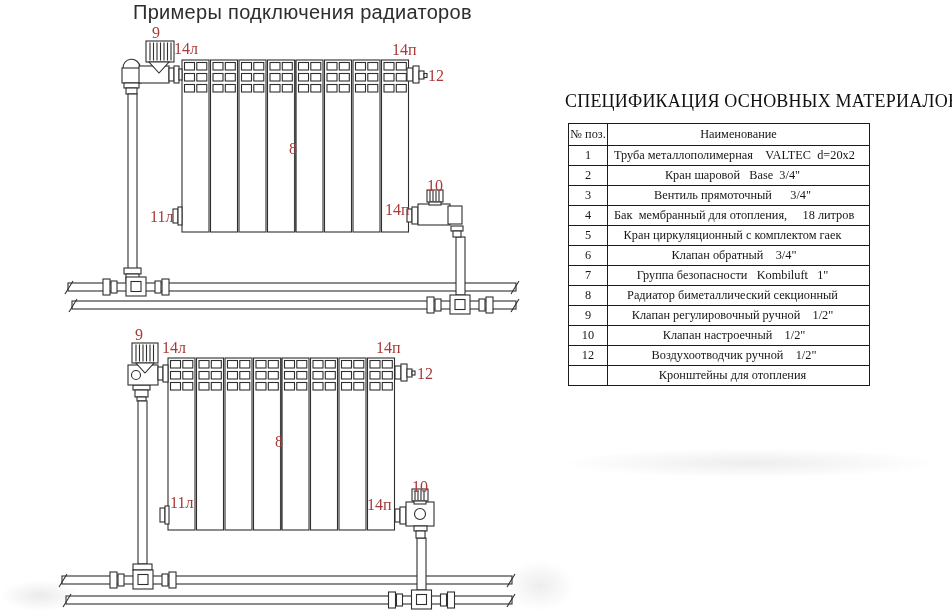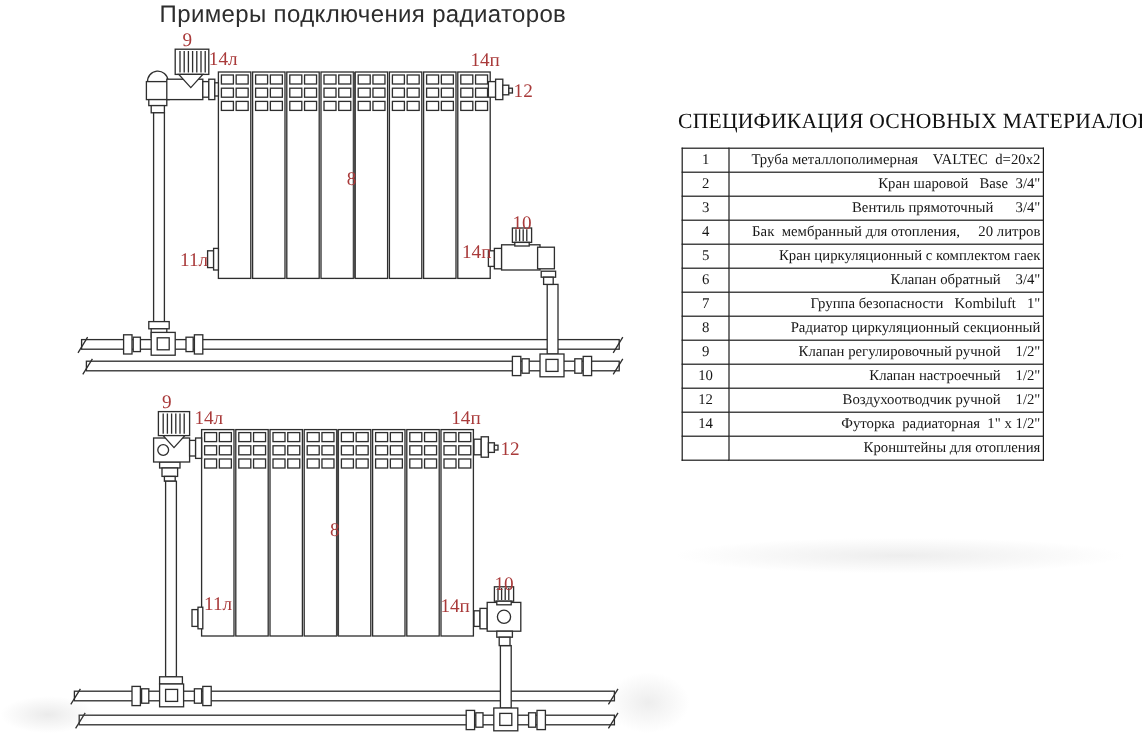--- a/index.html
+++ b/index.html
@@ -7,21 +7,21 @@
         font-family:"Liberation Serif",serif;}
   .dtitle{position:absolute;left:133px;top:1px;font-family:"Liberation Sans",sans-serif;
           font-size:20px;color:#2d2d2d;letter-spacing:.3px;white-space:nowrap;}
   .stitle{position:absolute;left:565px;top:91px;font-family:"Liberation Serif",serif;
           font-size:18px;color:#101010;letter-spacing:.2px;white-space:nowrap;}
   table.spec{position:absolute;left:568px;top:123px;width:302px;border-collapse:collapse;
              table-layout:fixed;font-family:"Liberation Serif",serif;color:#161616;}
   table.spec td,table.spec th{border:1.4px solid #1b1b1b;height:19px;font-weight:normal;
              font-size:12.3px;overflow:hidden;}
   td.num,th.num{width:38px;text-align:center;padding:0;}
-  td.nm{padding:0 2px 0 6px;text-align:right;white-space:pre;}
+  td.nm{padding:0 18px 0 6px;text-align:center;white-space:pre;}
   th.nm{text-align:center;font-size:13px;white-space:pre;}
   svg{position:absolute;left:0;top:0;}
   .ln{stroke:#2e2e2e;fill:none;stroke-width:1.1;}
   .fw{stroke:#2e2e2e;fill:#ffffff;stroke-width:1.1;}
   .thick{stroke:#4a4a4a;stroke-width:2;}
   .dlb{font-family:"Liberation Serif",serif;font-size:16px;}
   .smudge{position:absolute;pointer-events:none;}
 </style>
 </head>
 <body>
@@ -214,67 +214,67 @@
       <text class="dlb" x="170" y="508" fill="#a93a3a">11л</text>
       <text class="dlb" x="367" y="510" fill="#a93a3a">14п</text>
       <text class="dlb" x="412" y="492" fill="#a93a3a">10</text>
     </g>
   </svg>
 
   <div class="stitle">СПЕЦИФИКАЦИЯ ОСНОВНЫХ МАТЕРИАЛОВ</div>
 
   <table class="spec">
     <tbody>
+        <tr>
+      <th class="num">№ поз.</th>
+      <th class="nm">Наименование</th>
+    </tr>
     <tr>
           <td class="num">1</td>
           <td class="nm">Труба металлополимерная    VALTEC  d=20x2</td>
         </tr>
     <tr>
           <td class="num">2</td>
           <td class="nm">Кран шаровой   Base  3/4"</td>
         </tr>
     <tr>
           <td class="num">3</td>
           <td class="nm">Вентиль прямоточный      3/4"</td>
         </tr>
     <tr>
           <td class="num">4</td>
-          <td class="nm">Бак  мембранный для отопления,     20 литров</td>
+          <td class="nm">Бак  мембранный для отопления,     18 литров</td>
         </tr>
     <tr>
           <td class="num">5</td>
           <td class="nm">Кран циркуляционный с комплектом гаек</td>
         </tr>
     <tr>
           <td class="num">6</td>
           <td class="nm"> Клапан обратный    3/4"</td>
         </tr>
     <tr>
           <td class="num">7</td>
           <td class="nm">Группа безопасности   Kombiluft   1"</td>
         </tr>
     <tr>
           <td class="num">8</td>
-          <td class="nm">Радиатор циркуляционный секционный</td>
+          <td class="nm">Радиатор биметаллический секционный</td>
         </tr>
     <tr>
           <td class="num">9</td>
           <td class="nm">Клапан регулировочный ручной    1/2"</td>
         </tr>
     <tr>
           <td class="num">10</td>
           <td class="nm"> Клапан настроечный    1/2"</td>
         </tr>
     <tr>
           <td class="num">12</td>
           <td class="nm"> Воздухоотводчик ручной    1/2"</td>
-        </tr>
-    <tr>
-          <td class="num">14</td>
-          <td class="nm">Футорка  радиаторная  1" х 1/2"</td>
         </tr>
     <tr>
           <td class="num"></td>
           <td class="nm">Кронштейны для отопления</td>
         </tr>
   </tbody>
     </table>
 
   <div class="smudge" style="left:560px;top:448px;width:380px;height:30px;background:radial-gradient(ellipse at center,rgba(175,175,175,.22),rgba(175,175,175,0) 70%);"></div>
   <div class="smudge" style="left:0px;top:580px;width:80px;height:31px;background:radial-gradient(ellipse at center,rgba(175,175,175,.25),rgba(175,175,175,0) 70%);"></div>

